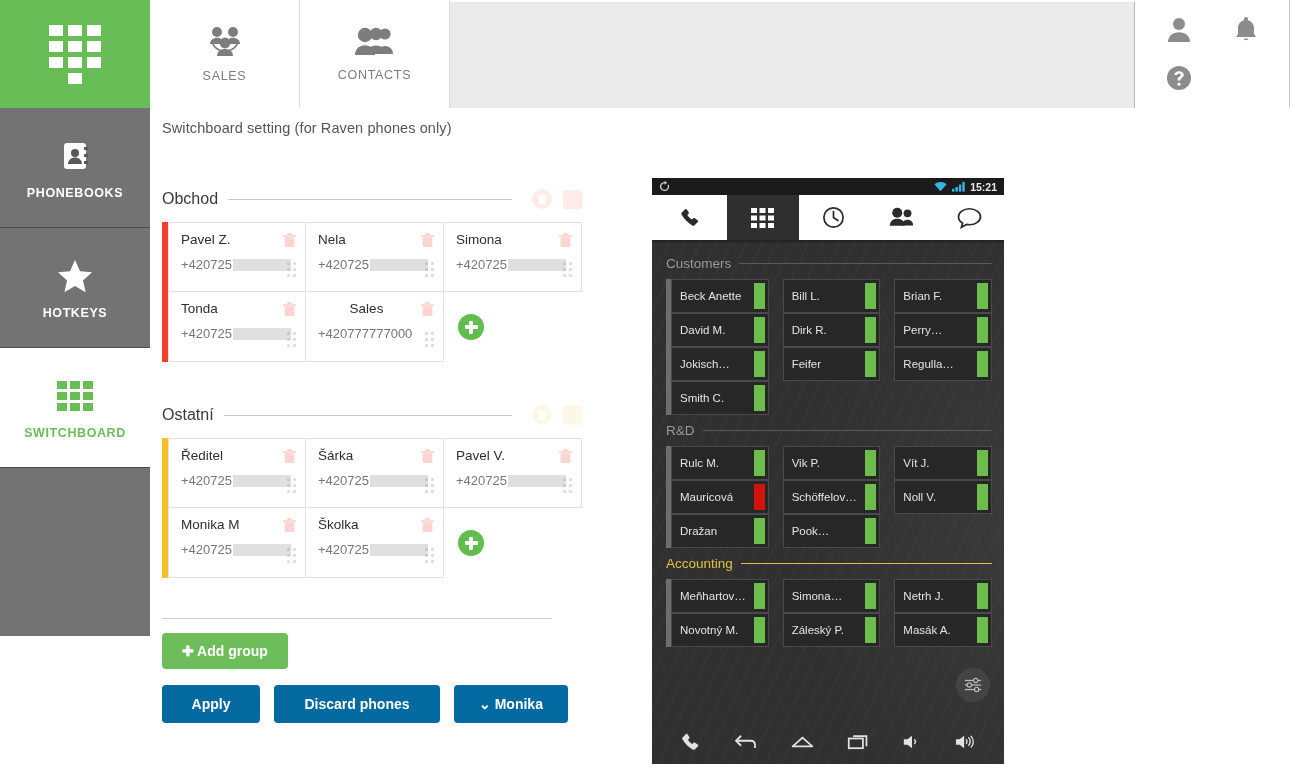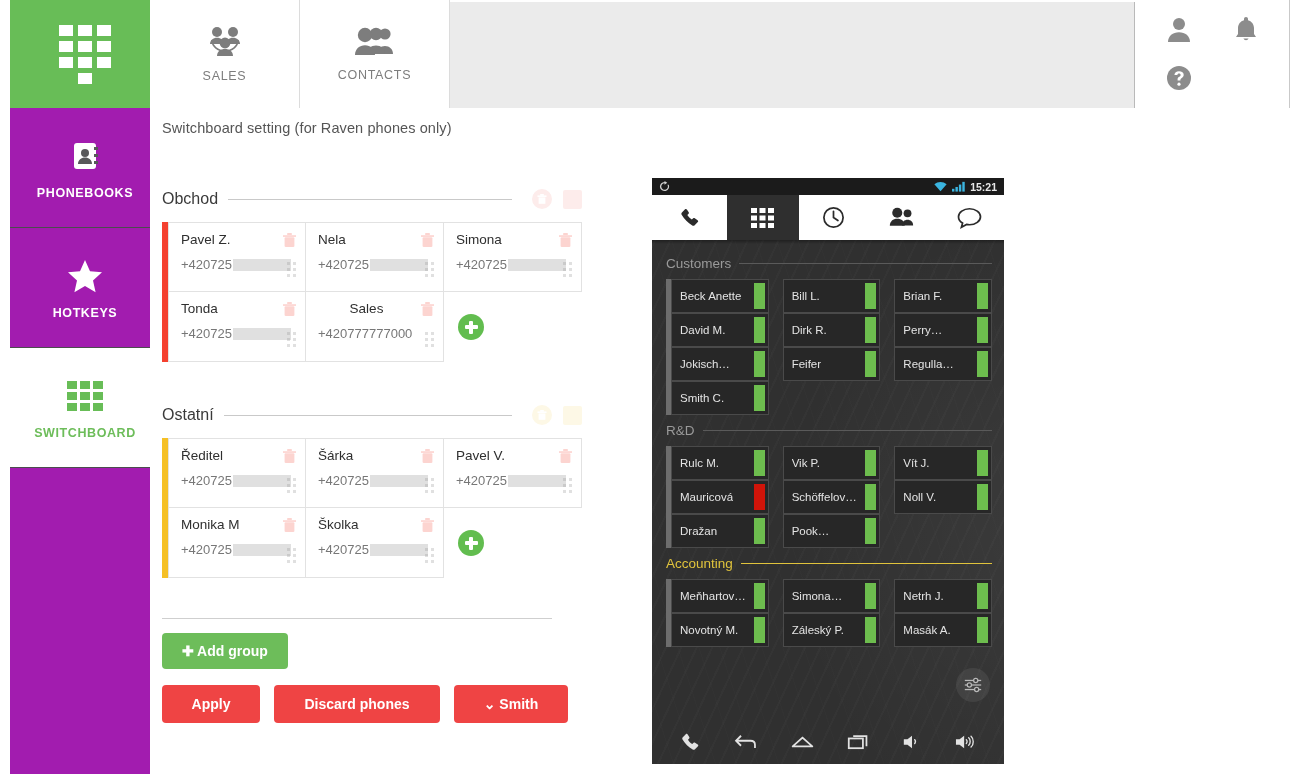--- a/index.html
+++ b/index.html
@@ -6,23 +6,23 @@
   html, body {
     width: 1290px; height: 774px;
     font-family: "Liberation Sans", sans-serif;
     background: #ffffff;
     overflow: hidden;
   }
   .app { position: relative; width: 1290px; height: 774px; }
 
   
   .rail {
-    position: absolute; left: 10px; top: 0;
-    width: 150px; height: 774px;
-    background: #a21caf;
+    position: absolute; left: 0; top: 0;
+    width: 150px; height: 636px;
+    background: #737373;
   }
   .rail-logo {
     width: 150px; height: 108px;
     background: #68bd57;
     display: flex; align-items: center; justify-content: center;
   }
   .dialpad { display: grid; grid-template-columns: repeat(3, 14px); gap: 5px; justify-items: center; }
   .dialpad i { display:block; width: 14px; height: 11px; background: #fff; }
   .dialpad i.wide-last { grid-column: 2; }
 
@@ -131,21 +131,21 @@
   .add-circle::after { width: 4px; height: 13px; }
 
   .panel-rule { height: 1px; background: #cfcfcf; margin: 4px 0 14px 0; width: 390px; }
 
   .btn {
     border: none; border-radius: 4px; color: #fff;
     font-family: Liberation Sans, sans-serif;
     font-size: 14px; font-weight: 700; cursor: pointer;
   }
   .btn-add { background: #6dbd5a; padding: 10px 20px; }
-  .btn-grey { background: #ef4444; padding: 11px 20px; }
+  .btn-grey { background: #0369a1; padding: 11px 20px; }
   .btn-row { display: flex; gap: 14px; margin-top: 16px; }
 
   
   .phone {
     position: absolute; left: 652px; top: 178px;
     width: 352px; height: 586px;
     background: #2f2f2f;
     overflow: hidden;
   }
   .phone-bg {
@@ -600,21 +600,21 @@
       <button class="btn btn-add">
         <span>✚</span>
         <span>Add group</span>
       </button>
 
       <div class="btn-row">
         <button class="btn btn-grey" style="width:98px">Apply</button>
         <button class="btn btn-grey" style="width:166px">Discard phones</button>
         <button class="btn btn-grey" style="width:114px">
           <span>⌄</span>
-          <span>Smith</span>
+          <span>Monika</span>
         </button>
       </div>
     </div>
   </div>
 
   <div class="phone">
     <div class="phone-bg"></div>
 
     <div class="status-bar">
       <span>

